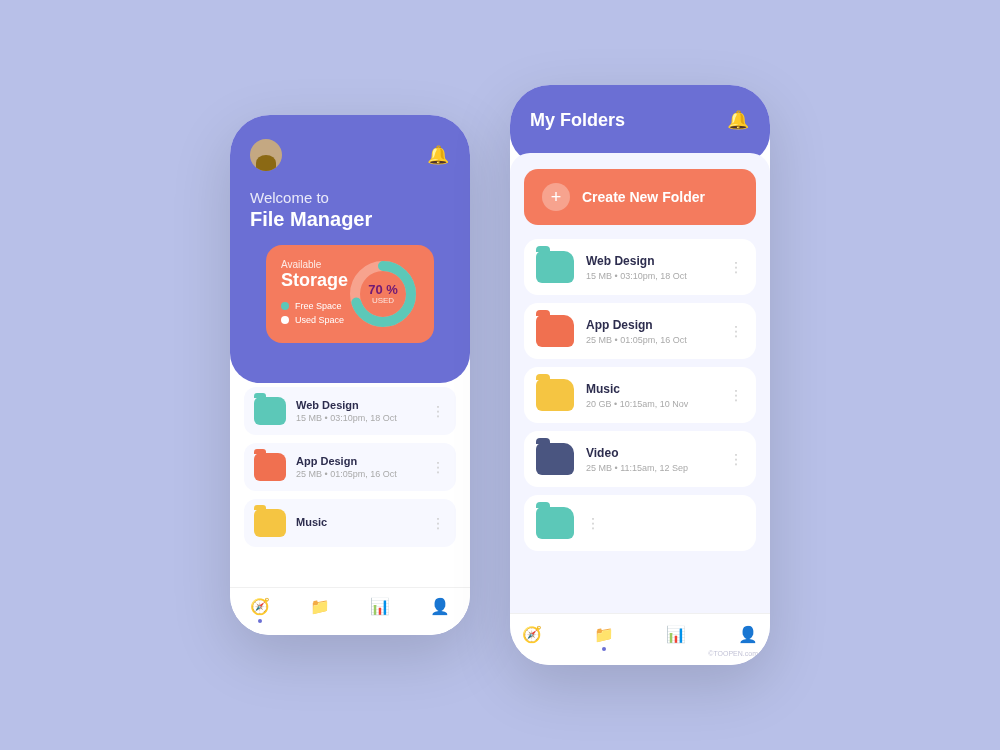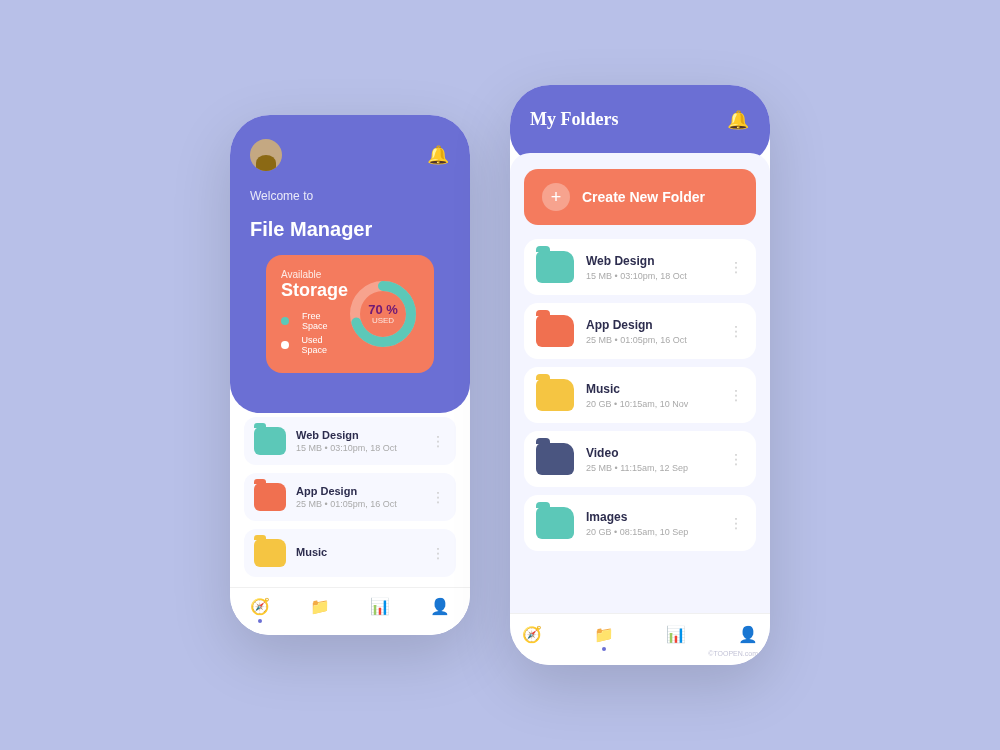--- a/index.html
+++ b/index.html
@@ -60,22 +60,22 @@
       height: 16px;
       background: #8b6914;
       border-radius: 50% 50% 0 0;
     }
     .bell-icon {
       color: #fff;
       font-size: 18px;
     }
     .welcome-text {
       color: rgba(255,255,255,0.85);
-      font-size: 12px;
-      margin-bottom: 15px;
+      font-size: 15px;
+      margin-bottom: 2px;
     }
     .app-title {
       color: #fff;
       font-size: 20px;
       font-weight: 700;
     }
 
     
     .storage-card {
       background: #f47b5e;
@@ -93,21 +93,21 @@
     }
     .storage-left h2 {
       color: #fff;
       font-size: 18px;
       font-weight: 700;
       margin-bottom: 10px;
     }
     .legend-item {
       display: flex;
       align-items: center;
-      gap: 13px;
+      gap: 6px;
       margin-bottom: 4px;
     }
     .legend-dot {
       width: 8px;
       height: 8px;
       border-radius: 50%;
     }
     .legend-text {
       color: #fff;
       font-size: 9px;
@@ -265,21 +265,21 @@
       height: 100%;
     }
     .right-header {
       background: #6b6fd4;
       padding: 24px 20px 32px;
       border-radius: 0 0 30px 30px;
     }
     .right-header-row {
       display: flex;
       justify-content: space-between;
-      font-family: Liberation Serif, serif;
+      align-items: center;
     }
     .right-title {
       color: #fff;
       font-size: 18px;
       font-weight: 700;
     }
     .right-body {
       flex: 1;
       background: #f4f5ff;
       padding: 16px 14px 0;
@@ -515,24 +515,20 @@
         <div class="right-folder-icon folder-navy"></div>
         <div class="folder-info">
           <div class="right-folder-name">Video</div>
           <div class="right-folder-meta">25 MB • 11:15am, 12 Sep</div>
         </div>
         <div class="folder-dots">⋮</div>
       </div>
 
       <div class="right-folder-item">
         <div class="right-folder-icon folder-teal"></div>
-        <div class="folder-info">
-          <div class="right-folder-name">Images</div>
-          <div class="right-folder-meta">20 GB • 08:15am, 10 Sep</div>
-        </div>
         <div class="folder-dots">⋮</div>
       </div>
     </div>
 
     <div class="right-bottom-nav" style="background:#fff; display:flex; justify-content:space-around; padding:10px 0 14px; border-top:1px solid #f0f0f0;">
       <div class="nav-icon">
         <div class="nav-icon-shape">🧭</div>
       </div>
       <div class="nav-icon active">
         <div class="nav-icon-shape" style="color:#6b6fd4;">📁</div>

